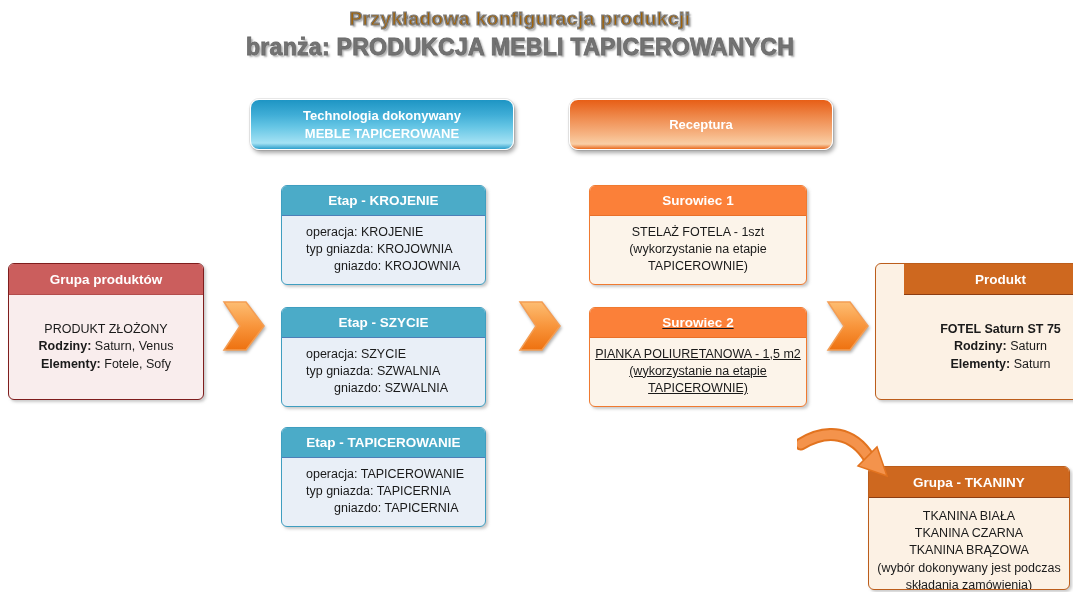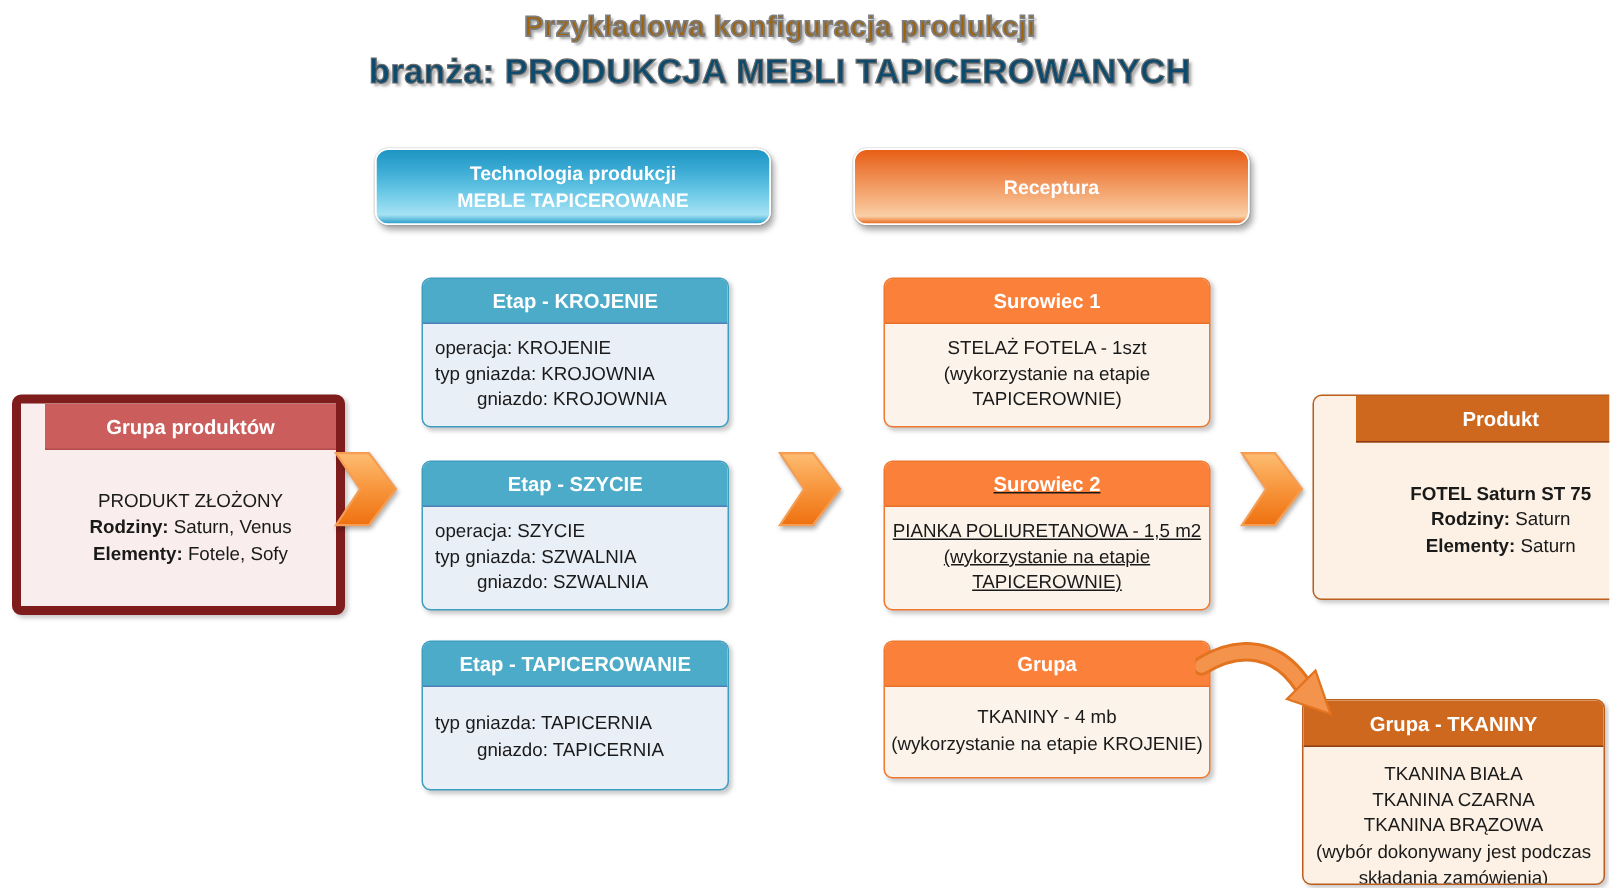--- a/index.html
+++ b/index.html
@@ -7,21 +7,21 @@
     position:relative;width:1073px;height:592px;background:#ffffff;overflow:hidden;
     font-family:"Liberation Sans",sans-serif;color:#1a1a1a;
   }
   
   .title{position:absolute;left:0;top:8px;width:1040px;text-align:center;font-weight:bold;}
   .title-line1{
     font-size:19px;color:#a16207;-webkit-text-stroke:1.2px #7e7e7e;
     text-shadow:2px 2px 2px rgba(90,90,90,.55);letter-spacing:.5px;
   }
   .title-line2{
-    font-size:23px;color:#0c4a6e;-webkit-text-stroke:.8px #6a6a6a;
+    font-size:23px;color:#737373;-webkit-text-stroke:.8px #6a6a6a;
     text-shadow:2px 2px 2px rgba(90,90,90,.5);margin-top:4px;letter-spacing:.3px;
   }
   
   .btn{
     position:absolute;height:49px;width:262px;border-radius:9px;border:1px solid #ffffff;
     display:flex;flex-direction:column;justify-content:center;align-items:center;
     color:#fff;font-weight:bold;font-size:13px;line-height:1.35;text-align:center;
     box-shadow:2px 3px 4px rgba(0,0,0,.35), 0 0 0 1px rgba(0,0,0,.08);
   }
   .btn.blue{
@@ -37,25 +37,25 @@
   }
   .box-header{
     height:29px;display:flex;align-items:center;justify-content:center;
     color:#ffffff;font-weight:bold;font-size:13.5px;
   }
   .box-body{
     display:flex;flex-direction:column;justify-content:center;
     font-size:12.5px;line-height:1.38;
   }
   .center{text-align:center;align-items:center;}
-  .left{text-align:left;padding-left:8px;}
+  .left{text-align:left;padding-left:24px;}
   .indent{padding-left:28px;}
   b{font-weight:bold;}
   
-  .red-box{border:6px solid #7f1d1d;background:#f9eded;padding-left:16px;}
+  .red-box{border:1px solid #7f1d1d;background:#f9eded;}
   .red-box .box-header{background:#cb5e5d;border-bottom:1px solid #b24c4c;height:30px;}
   .stage-box{border:1px solid #3f9ec0;background:#e9eff7;}
   .stage-box .box-header{background:#4babc8;border-bottom:1px solid #4d7fb8;}
   .mat-box{border:1px solid #f07a30;background:#fcf4ea;}
   .mat-box .box-header{background:#fb8039;border-bottom:1px solid #e8702a;}
   .dark-box{border:1px solid #bc5d1b;background:#fcf1e4;}
   .dark-box .box-header{background:#ce681f;border-bottom:1px solid #8c3d12;height:30px;}
   .chev{position:absolute;filter:drop-shadow(1.5px 2px 1.5px rgba(0,0,0,.3));}
   .curve{position:absolute;}
 </style>
@@ -63,21 +63,21 @@
 <body>
 
 <div class="canvas">
 
   <div class="title">
     <div class="title-line1">Przykładowa konfiguracja produkcji</div>
     <div class="title-line2">branża: PRODUKCJA MEBLI TAPICEROWANYCH</div>
   </div>
 
   <div class="btn blue" style="left:250px;top:99px;">
-    <div>Technologia produkcji</div>
+    <div>Technologia dokonywany</div>
     <div>MEBLE TAPICEROWANE</div>
   </div>
   <div class="btn orange" style="left:569px;top:99px;">
     <div>Receptura</div>
   </div>
 
   <div class="box red-box" style="left:8px;top:263px;width:194px;height:135px;">
     <div class="box-header">Grupa produktów</div>
     <div class="box-body center" style="height:104px;">
       <div>PRODUKT ZŁOŻONY</div>
@@ -98,46 +98,40 @@
     <div class="box-header">Etap - SZYCIE</div>
     <div class="box-body left" style="height:67px;">
       <div>operacja: SZYCIE</div>
       <div>typ gniazda: SZWALNIA</div>
       <div class="indent">gniazdo: SZWALNIA</div>
     </div>
   </div>
   <div class="box stage-box" style="left:281px;top:427px;width:203px;height:98px;">
     <div class="box-header">Etap - TAPICEROWANIE</div>
     <div class="box-body left" style="height:67px;">
+      <div>operacja: TAPICEROWANIE</div>
       <div>typ gniazda: TAPICERNIA</div>
       <div class="indent">gniazdo: TAPICERNIA</div>
     </div>
   </div>
 
   <div class="box mat-box" style="left:589px;top:185px;width:216px;height:98px;">
     <div class="box-header">Surowiec 1</div>
     <div class="box-body center" style="height:67px;">
       <div>STELAŻ FOTELA - 1szt</div>
       <div>(wykorzystanie na etapie</div>
       <div>TAPICEROWNIE)</div>
     </div>
   </div>
   <div class="box mat-box" style="left:589px;top:307px;width:216px;height:98px;text-decoration:underline;">
     <div class="box-header">Surowiec 2</div>
     <div class="box-body center" style="height:67px;">
       <div>PIANKA POLIURETANOWA - 1,5 m2</div>
       <div>(wykorzystanie na etapie</div>
       <div>TAPICEROWNIE)</div>
-    </div>
-  </div>
-  <div class="box mat-box" style="left:589px;top:427px;width:216px;height:90px;">
-    <div class="box-header">Grupa</div>
-    <div class="box-body center" style="height:59px;">
-      <div>TKANINY - 4 mb</div>
-      <div>(wykorzystanie na etapie KROJENIE)</div>
     </div>
   </div>
 
   <div class="box dark-box" style="left:875px;top:263px;width:193px;height:135px;padding-left:28px;">
     <div class="box-header">Produkt</div>
     <div class="box-body center" style="height:104px;">
       <div style="font-weight:bold;">FOTEL Saturn ST 75</div>
       <div><b>Rodziny:</b> <span>Saturn</span></div>
       <div><b>Elementy:</b> <span>Saturn</span></div>
     </div>

